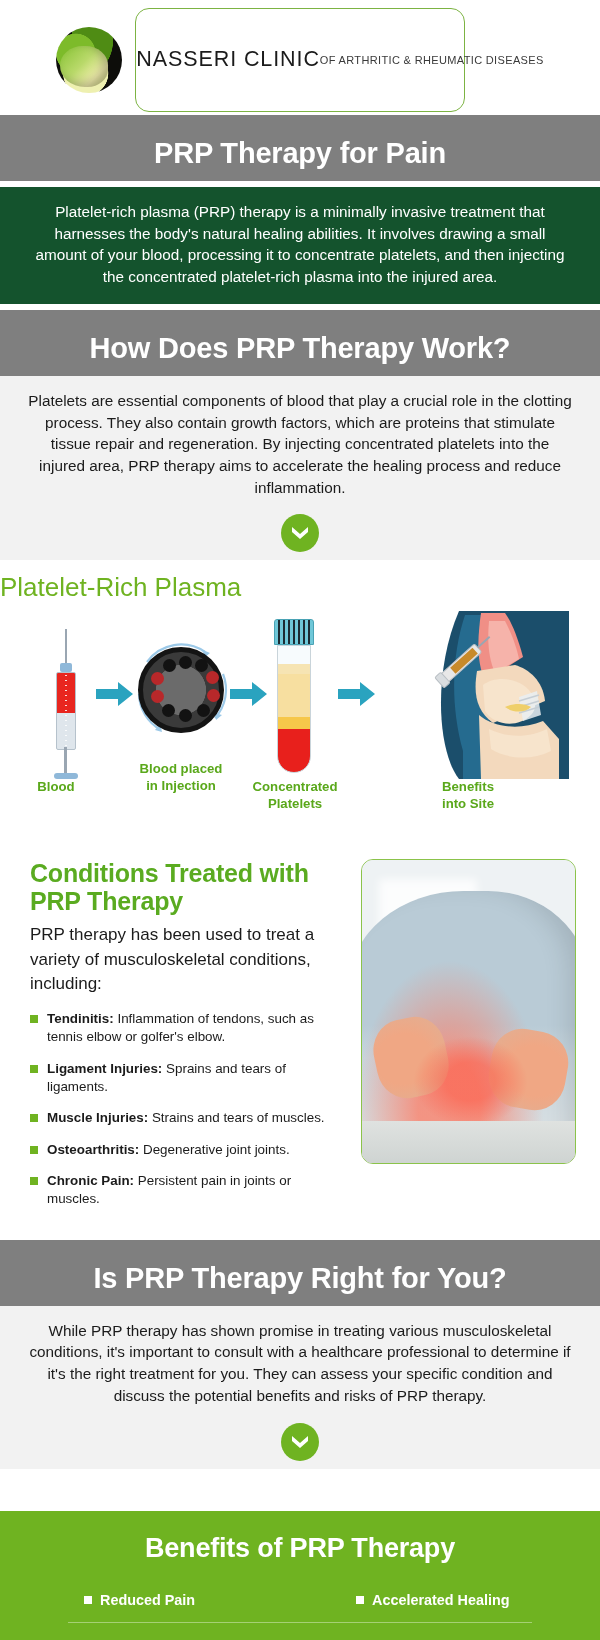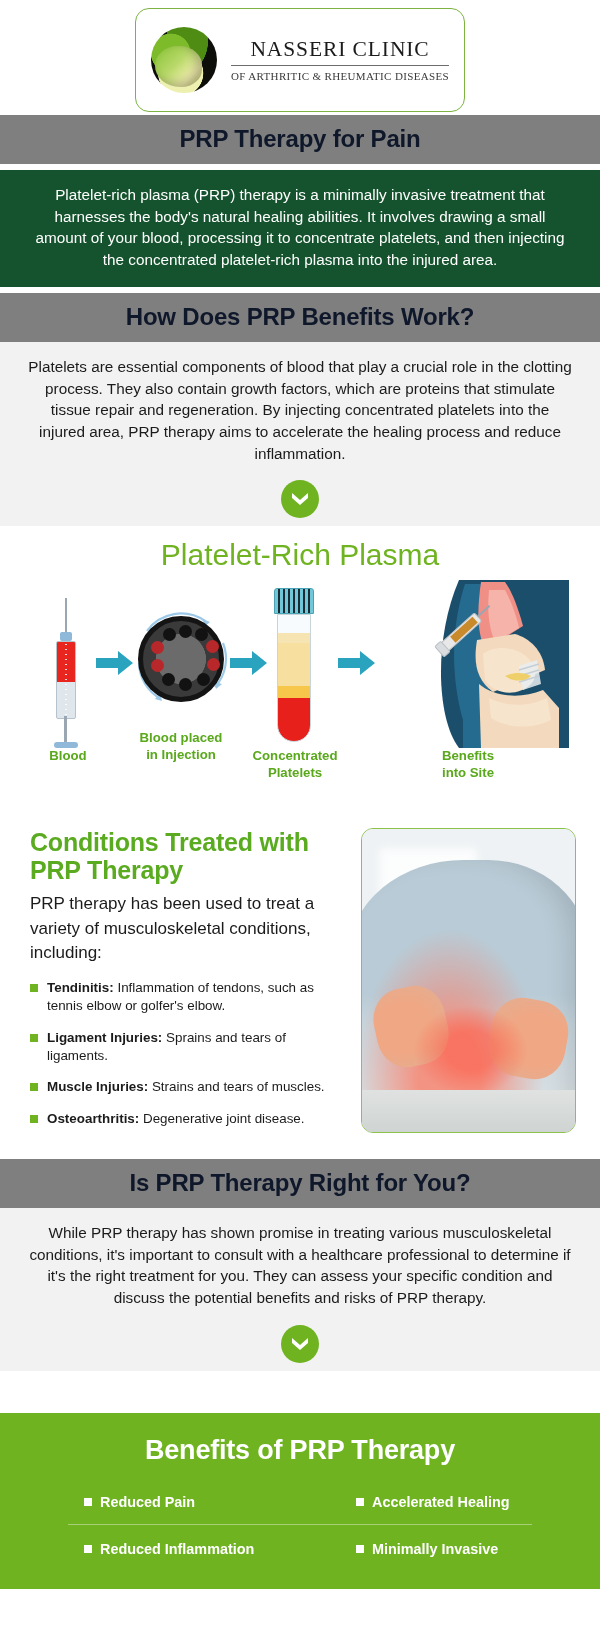--- a/index.html
+++ b/index.html
@@ -31,37 +31,37 @@
       radial-gradient(circle at 45% 70%, #eef0b0 0 38%, rgba(238,240,176,0) 39%),
       #0d0d0a;
     flex: 0 0 auto; overflow: hidden; position: relative;
   }
   .logo-mark::after {
     content: ""; position: absolute; left: 6%; top: 30%;
     width: 72%; height: 62%; border-radius: 50% 50% 45% 55%;
     background: linear-gradient(135deg, #86c233 0%, #b9d96a 45%, #f2efad 75%, #d9e08a 100%);
     box-shadow: inset -6px -4px 10px rgba(0,0,0,.25);
   }
-  .logo-text { display: flex; flex-direction: column; align-items: center; font-family: Liberation Serif, serif; }
+  .logo-text { display: flex; flex-direction: row; align-items: center; }
   .logo-title {
     font-size: 21.5px; letter-spacing: .9px; color: #1b1b1b;
     font-weight: 400; white-space: nowrap;
   }
   .logo-rule { width: 100%; height: 1px; background: #6d6d6d; margin: 3px 0 4px; }
   .logo-sub {
     font-size: 11px; letter-spacing: .35px; color: #3a3a3a;
     white-space: nowrap; font-weight: 400;
   }
 
   
   .band-head {
-    background: #7f7f7f; color: #0f172a;
+    background: #7f7f7f; color: #ffffff;
     text-align: center; font-weight: 700;
-    font-size: 24px; letter-spacing: -0.2px;
-    padding: 10px 10px 11px;
+    font-size: 29px; letter-spacing: -0.2px;
+    padding: 22px 10px 11px;
   }
   .band-green {
     background: #14532d; color: #ffffff;
     text-align: center; font-size: 15.3px; line-height: 1.42;
     padding: 14px 34px 16px;
   }
   .band-gray-body {
     background: #f2f2f2; color: #1b1b1b;
     text-align: center; font-size: 15.3px; line-height: 1.42;
     padding: 14px 28px 16px;
@@ -77,22 +77,22 @@
     width: 38px; height: 38px; border-radius: 50%;
     background: #6fb321; display: flex; align-items: center; justify-content: center;
   }
   .chev svg { display: block; }
 
   
   .diagram {
     background: #ffffff; padding: 12px 0 10px; position: relative;
   }
   .diagram-title {
-    text-align: center; color: #6fb321;
-    font-size: 30px; font-weight: 400; padding-bottom: 4px;
+    color: #6fb321;
+    font-size: 26px; font-weight: 400; padding-bottom: 4px;
   }
   .stage-row {
     position: relative; height: 170px; margin: 0 8px;
   }
   .stage { position: absolute; }
 
   
   .syringe { left: 38px; top: 22px; width: 40px; height: 150px; }
   .syr-needle { position: absolute; left: 19px; top: 0; width: 2px; height: 36px; background: #9aa6b2; }
   .syr-hub { position: absolute; left: 14px; top: 34px; width: 12px; height: 9px; background: #8fb8d9; border-radius: 2px; }
@@ -235,21 +235,21 @@
       <div class="logo-sub">OF ARTHRITIC &amp; RHEUMATIC DISEASES</div>
     </div>
   </div>
 </div>
 
 <div class="band-head">PRP Therapy for Pain</div>
 <div class="gap-white"></div>
 <div class="band-green">Platelet-rich plasma (PRP) therapy is a minimally invasive treatment that harnesses the body's natural healing abilities. It involves drawing a small amount of your blood, processing it to concentrate platelets, and then injecting the concentrated platelet-rich plasma into the injured area.</div>
 
 <div class="gap-white"></div>
-<div class="band-head">How Does PRP Benefits Work?</div>
+<div class="band-head">How Does PRP Therapy Work?</div>
 <div class="band-gray-body">Platelets are essential components of blood that play a crucial role in the clotting process. They also contain growth factors, which are proteins that stimulate tissue repair and regeneration. By injecting concentrated platelets into the injured area, PRP therapy aims to accelerate the healing process and reduce inflammation.</div>
 <div class="chev-holder">
   <div class="chev">
     <svg width="22" height="20" viewBox="0 0 22 20" aria-hidden="true">
       <path d="M3 4 L3 9 L11 16 L19 9 L19 4 L11 11 Z" fill="#ffffff"></path>
     </svg>
   </div>
 </div>
 
 <div class="diagram">
@@ -328,21 +328,21 @@
           <rect x="16" y="38" width="46" height="11" rx="2" fill="#e8e8e8" stroke="#b9bfc4" stroke-width="1"></rect>
           <rect x="28" y="39.5" width="30" height="8" fill="#c88a2a"></rect>
           <rect x="10" y="36.5" width="8" height="14" rx="1.5" fill="#d9dde0" stroke="#b9bfc4" stroke-width="1"></rect>
           <rect x="62" y="42" width="16" height="2" fill="#9aa6b2"></rect>
         </g>
       </svg>
     </div>
   </div>
 
   <div class="labels">
-    <div class="lbl" style="left:20px; top:0; width:80px;">Blood</div>
+    <div class="lbl" style="left:8px; top:0; width:80px;">Blood</div>
     <div class="lbl" style="left:104px; top:-18px; width:138px;">
       <span>Blood placed</span><br>
       <span>in Injection</span>
     </div>
     <div class="lbl" style="left:212px; top:0; width:150px;">
       <span>Concentrated</span><br>
       <span>Platelets</span>
     </div>
     <div class="lbl" style="left:392px; top:0; width:136px;">
       <span>Benefits</span><br>
@@ -367,21 +367,25 @@
         <li class="cond-item">
           <span class="sq"></span>
           <b>Ligament Injuries:</b><span> Sprains and tears of ligaments.</span>
         </li>
         <li class="cond-item">
           <span class="sq"></span>
           <b>Muscle Injuries:</b><span> Strains and tears of muscles.</span>
         </li>
         <li class="cond-item">
           <span class="sq"></span>
-          <b>Osteoarthritis:</b><span> Degenerative joint disease.</span>
+          <b>Osteoarthritis:</b><span> Degenerative joint joints.</span>
+        </li>
+        <li class="cond-item">
+          <span class="sq"></span>
+          <b>Chronic Pain:</b><span> Persistent pain in joints or muscles.</span>
         </li>
       </ul>
     </div>
 
     <div class="cond-photo">
       <div class="photo-bg"></div>
       <div class="photo-body"></div>
       <div class="photo-arm a1"></div>
       <div class="photo-arm a2"></div>
       <div class="photo-glow"></div>

